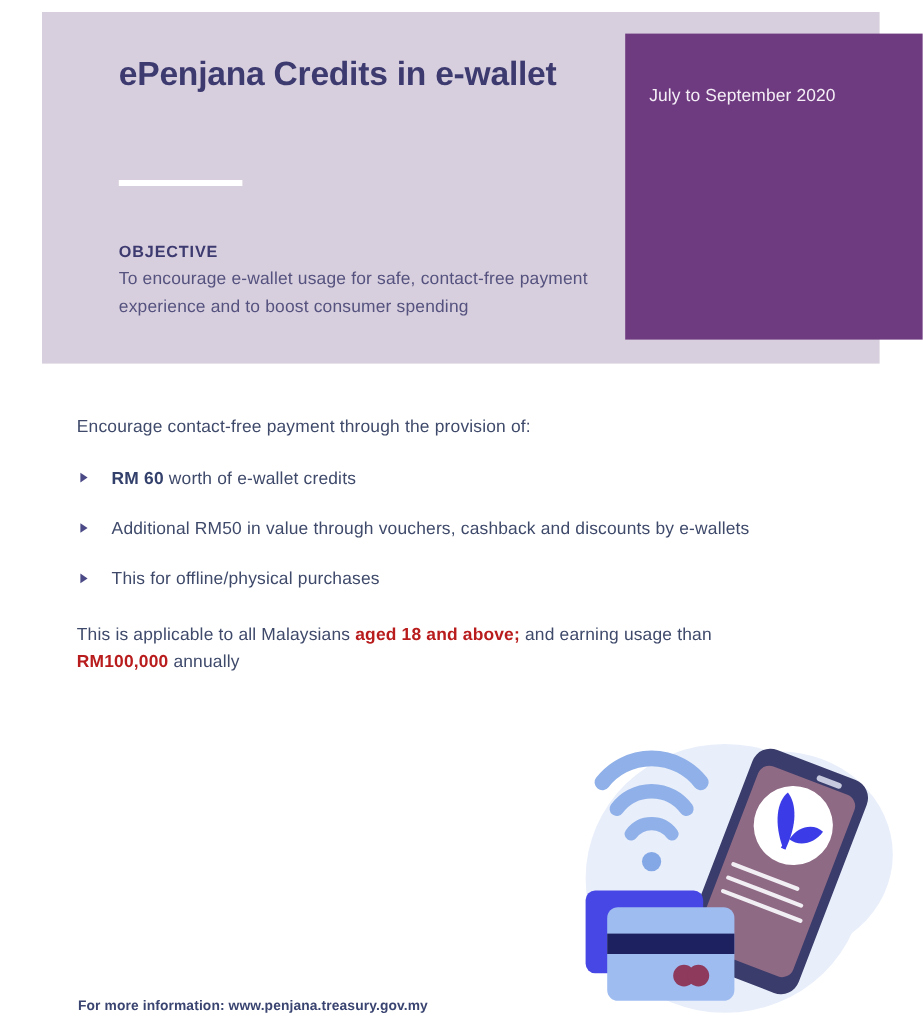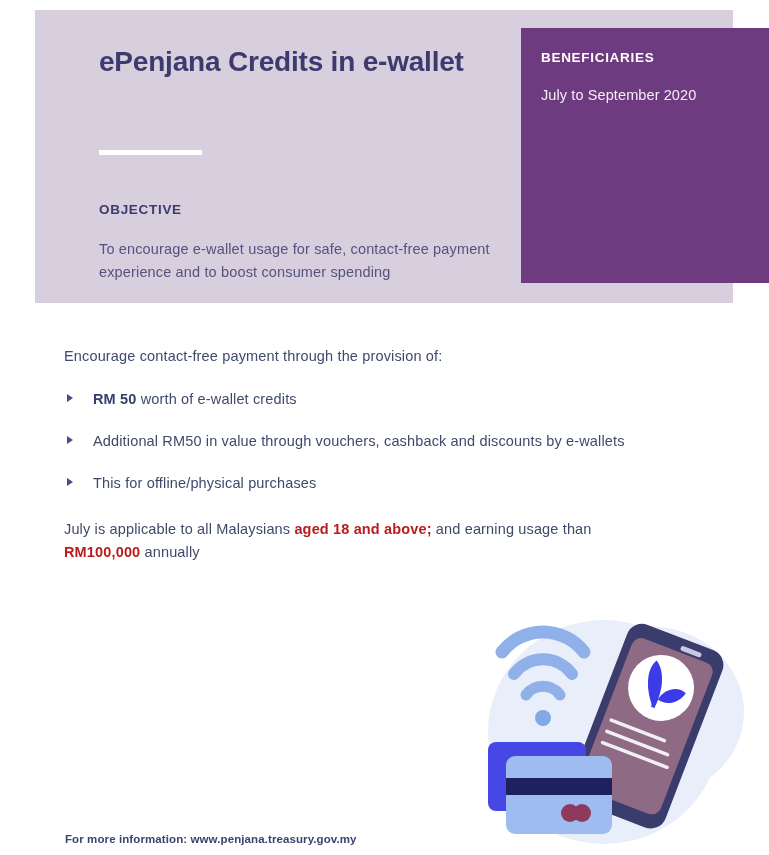--- a/index.html
+++ b/index.html
@@ -25,21 +25,21 @@
   .rule {
     position: absolute; left: 64px; top: 140px;
     width: 103px; height: 5px; background: #ffffff;
   }
   .obj-label {
     position: absolute; left: 64px; top: 192px;
     font-size: 13.5px; font-weight: 700; letter-spacing: 0.7px;
     color: #3d3a70;
   }
   .obj-text {
-    position: absolute; left: 64px; top: 228px; width: 438px;
+    position: absolute; left: 64px; top: 212px; width: 438px;
     font-size: 14.5px; line-height: 1.62; color: #55527f;
     letter-spacing: 0.15px;
   }
 
   
   .facts {
     position: absolute; left: 521px; top: 28px;
     width: 248px; height: 255px;
     background: #6f3b80;
     padding: 22px 0 0 20px;
@@ -101,46 +101,45 @@
 
   <div class="banner">
     <div class="headline">ePenjana Credits in e-wallet</div>
     <div class="rule"></div>
     <div class="obj-label">OBJECTIVE</div>
     <div class="obj-text">To encourage e-wallet usage for safe, contact-free payment experience and to boost consumer spending</div>
   </div>
 
   <div class="facts">
     <div class="fact">
-      <div class="fact-label">BENEFICIARIES</div>
     </div>
     <div class="fact">
       <div class="fact-value">July to September 2020</div>
     </div>
   </div>
 
   <div class="lead">Encourage contact-free payment through the provision of:</div>
 
   <div class="bullets">
     <div class="bullet">
       <span class="tri"></span>
-      <b>RM 50</b><span> worth of e-wallet credits</span>
+      <b>RM 60</b><span> worth of e-wallet credits</span>
     </div>
     <div class="bullet">
       <span class="tri"></span>
       <span>Additional RM50 in value through vouchers, cashback and discounts by e-wallets</span>
     </div>
     <div class="bullet">
       <span class="tri"></span>
       <span>This for offline/physical purchases</span>
     </div>
   </div>
 
   <div class="closing">
-    <span>July is applicable to all Malaysians </span><b>aged 18 and above;</b><span> and earning usage than </span><b>RM100,000</b><span> annually</span>
+    <span>This is applicable to all Malaysians </span><b>aged 18 and above;</b><span> and earning usage than </span><b>RM100,000</b><span> annually</span>
   </div>
 
   <div class="illus">
     <svg viewBox="0 0 300 263" width="300" height="263">
 
       <ellipse cx="152" cy="140" rx="116" ry="112" fill="#e8eefa"></ellipse>
       <ellipse cx="196" cy="120" rx="96" ry="86" fill="#e8eefa"></ellipse>
 
       <g fill="none" stroke="#8fb0e8" stroke-linecap="round">
         <path d="M 50 60 A 52 52 0 0 1 132 60" stroke-width="13"></path>

